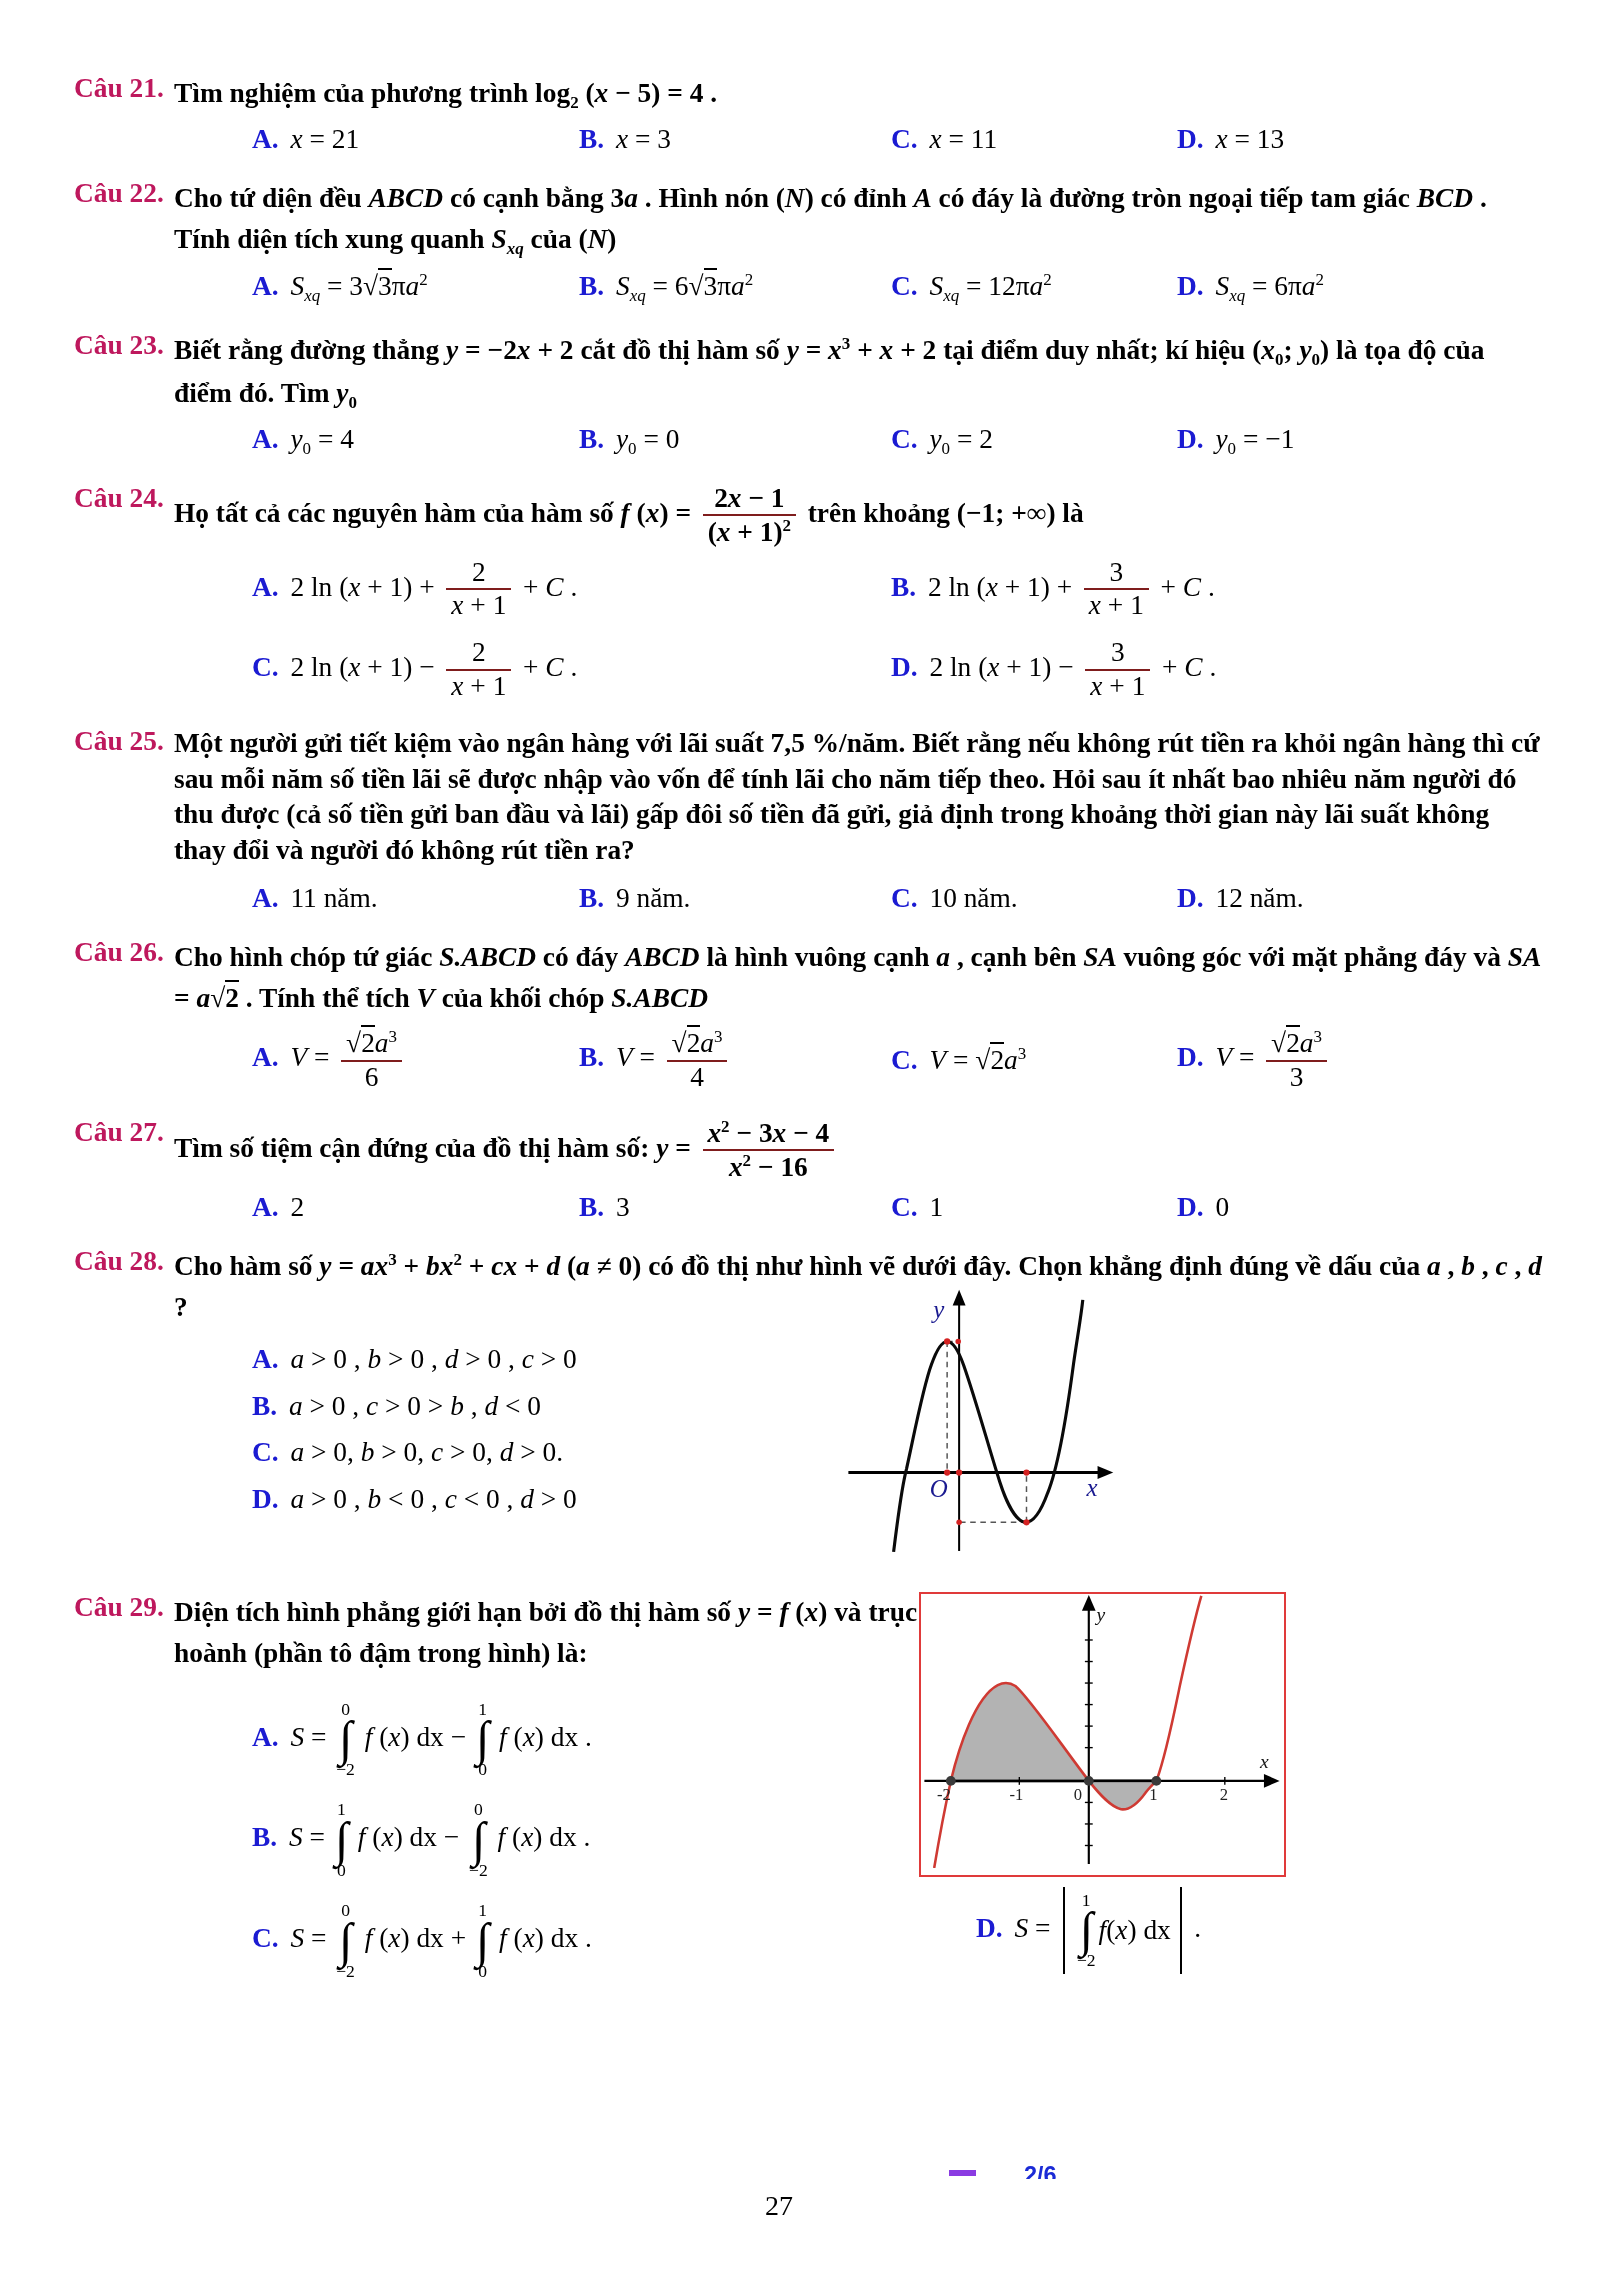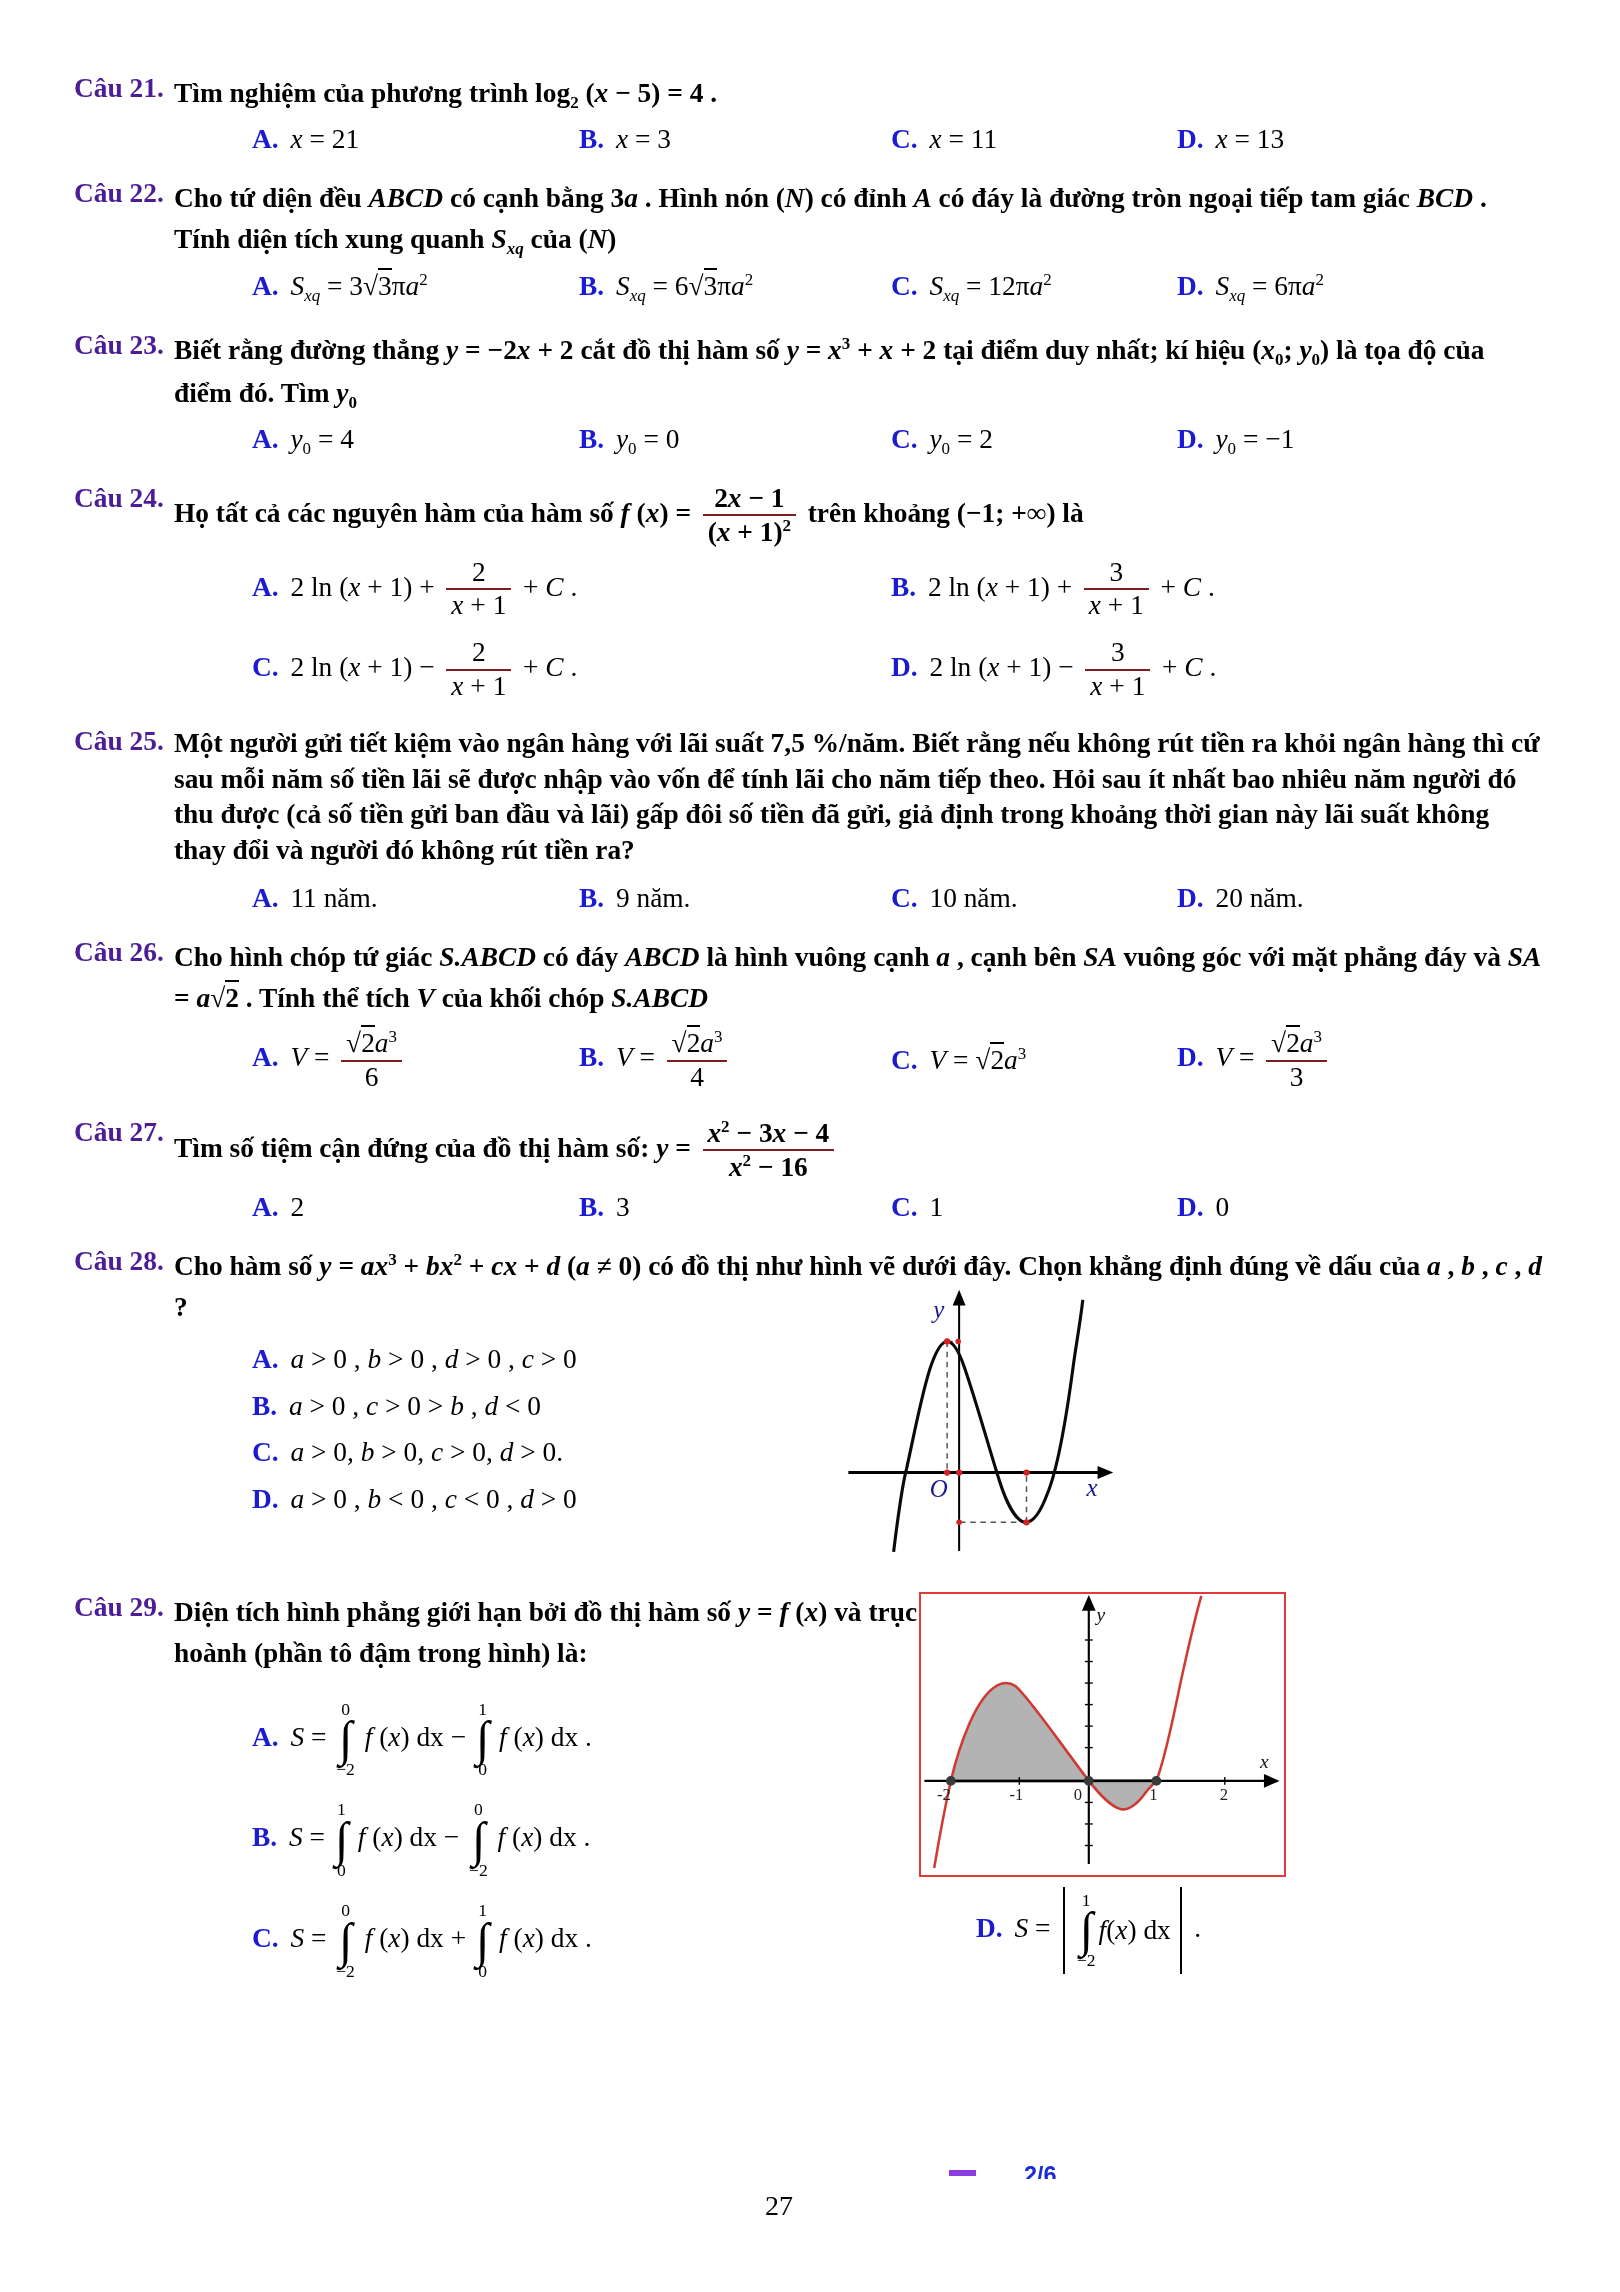--- a/index.html
+++ b/index.html
@@ -3,21 +3,21 @@
 <meta charset="utf-8">
 <style>
   html,body { margin:0; padding:0; }
   body {
     width:1620px; height:2293px; background:#ffffff; overflow:hidden;
     font-family:"Liberation Serif", serif; font-size:27.4px; color:#000;
   }
   .page { position:relative; box-sizing:border-box; width:1620px; height:2293px;
           padding:73px 74px 0 74px; }
   .question { display:flex; margin-bottom:23.5px; }
-  .q-label { flex:0 0 100px; color:#4c1d95; font-weight:bold; white-space:nowrap; }
+  .q-label { flex:0 0 100px; color:#be185d; font-weight:bold; white-space:nowrap; }
   .q-content { flex:1 1 auto; min-width:0; }
   .q-stem { line-height:1.5;font-weight:bold; }
   .q-stem.tight { line-height:1.30; }
 
   .options { margin-top:7.8px; }
   .options-4 { display:grid; grid-template-columns:327px 312px 286px 1fr; margin-left:78px; align-items:center; }
   .options-2 { display:grid; grid-template-columns:639px 1fr; margin-left:78px; row-gap:15.7px; align-items:center; }
   .options-list { margin-left:78px; }
   .options-list .option { display:block; line-height:1.7; }
   .opt-letter { color:#1b1bd2; font-weight:bold; margin-right:11.8px; }
@@ -112,21 +112,21 @@
   </div>
 
   <div class="question">
     <div class="q-label">Câu 25.</div>
     <div class="q-content">
       <div class="q-stem tight">Một người gửi tiết kiệm vào ngân hàng với lãi suất 7,5 %/năm. Biết rằng nếu không rút tiền ra khỏi ngân hàng thì cứ sau mỗi năm số tiền lãi sẽ được nhập vào vốn để tính lãi cho năm tiếp theo. Hỏi sau ít nhất bao nhiêu năm người đó thu được (cả số tiền gửi ban đầu và lãi) gấp đôi số tiền đã gửi, giả định trong khoảng thời gian này lãi suất không thay đổi và người đó không rút tiền ra?</div>
       <div class="options options-4" style="margin-top:14px;">
         <div class="option"><span class="opt-letter">A.</span><span>11 năm.</span></div>
         <div class="option"><span class="opt-letter">B.</span><span>9 năm.</span></div>
         <div class="option"><span class="opt-letter">C.</span><span>10 năm.</span></div>
-        <div class="option"><span class="opt-letter">D.</span><span>20 năm.</span></div>
+        <div class="option"><span class="opt-letter">D.</span><span>12 năm.</span></div>
       </div>
     </div>
   </div>
 
   <div class="question">
     <div class="q-label">Câu 26.</div>
     <div class="q-content">
       <div class="q-stem">Cho hình chóp tứ giác <span class="mi">S.ABCD</span> có đáy <span class="mi">ABCD</span> là hình vuông cạnh <span class="mi">a</span> , cạnh bên <span class="mi">SA</span> vuông góc với mặt phẳng đáy và <span class="mi">SA</span> = <span class="mi">a</span><span class="rad">√</span><span class="ovl">2</span> . Tính thể tích <span class="mi">V</span> của khối chóp <span class="mi">S.ABCD</span></div>
       <div class="options options-4">
         <div class="option"><span class="opt-letter">A.</span><span><span class="mi">V</span> = <span class="frac"><span class="fn"><span class="rad">√</span><span class="ovl">2</span><span class="mi">a</span><sup>3</sup></span><span class="fd">6</span></span></span></div>

